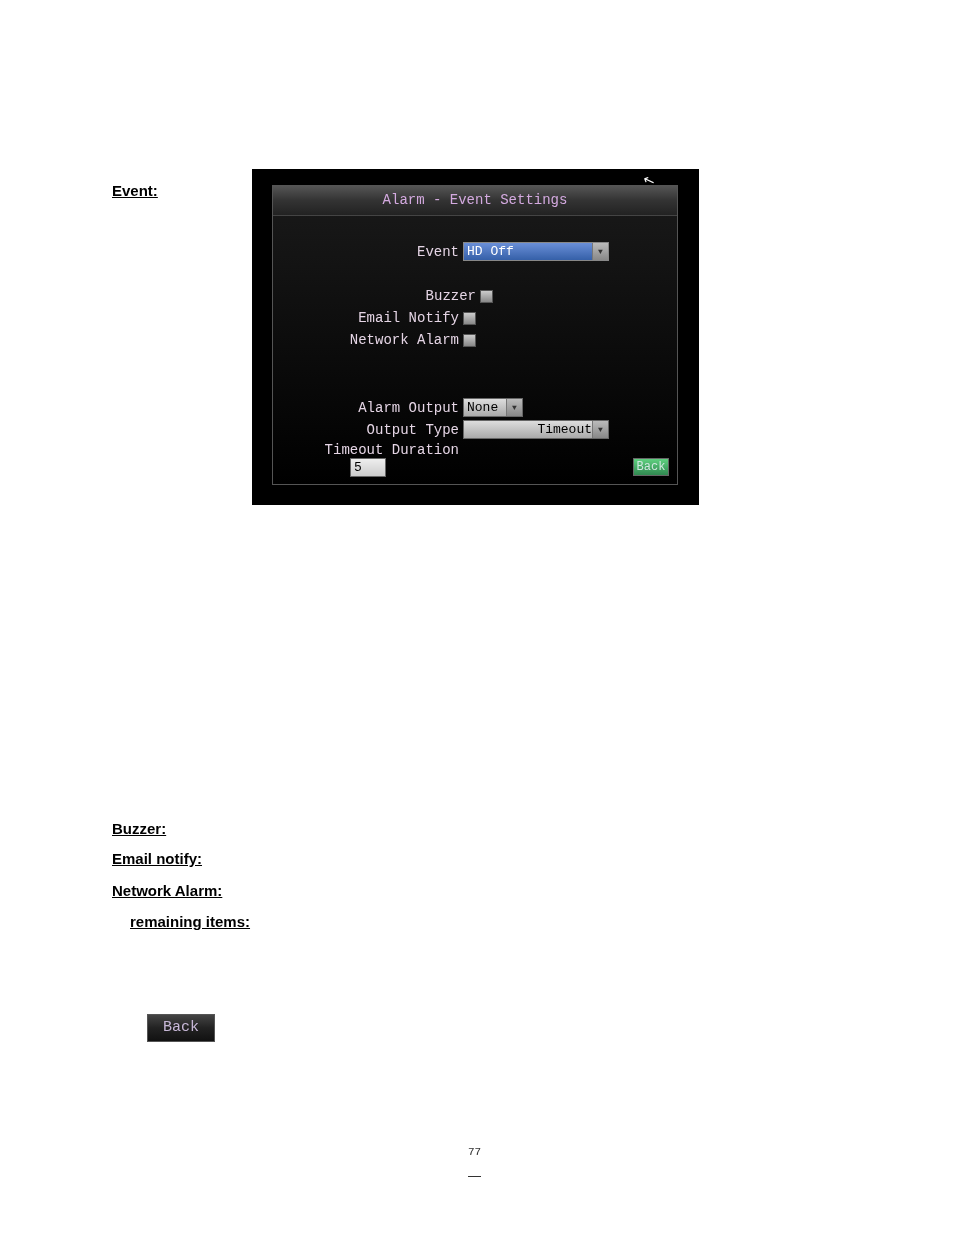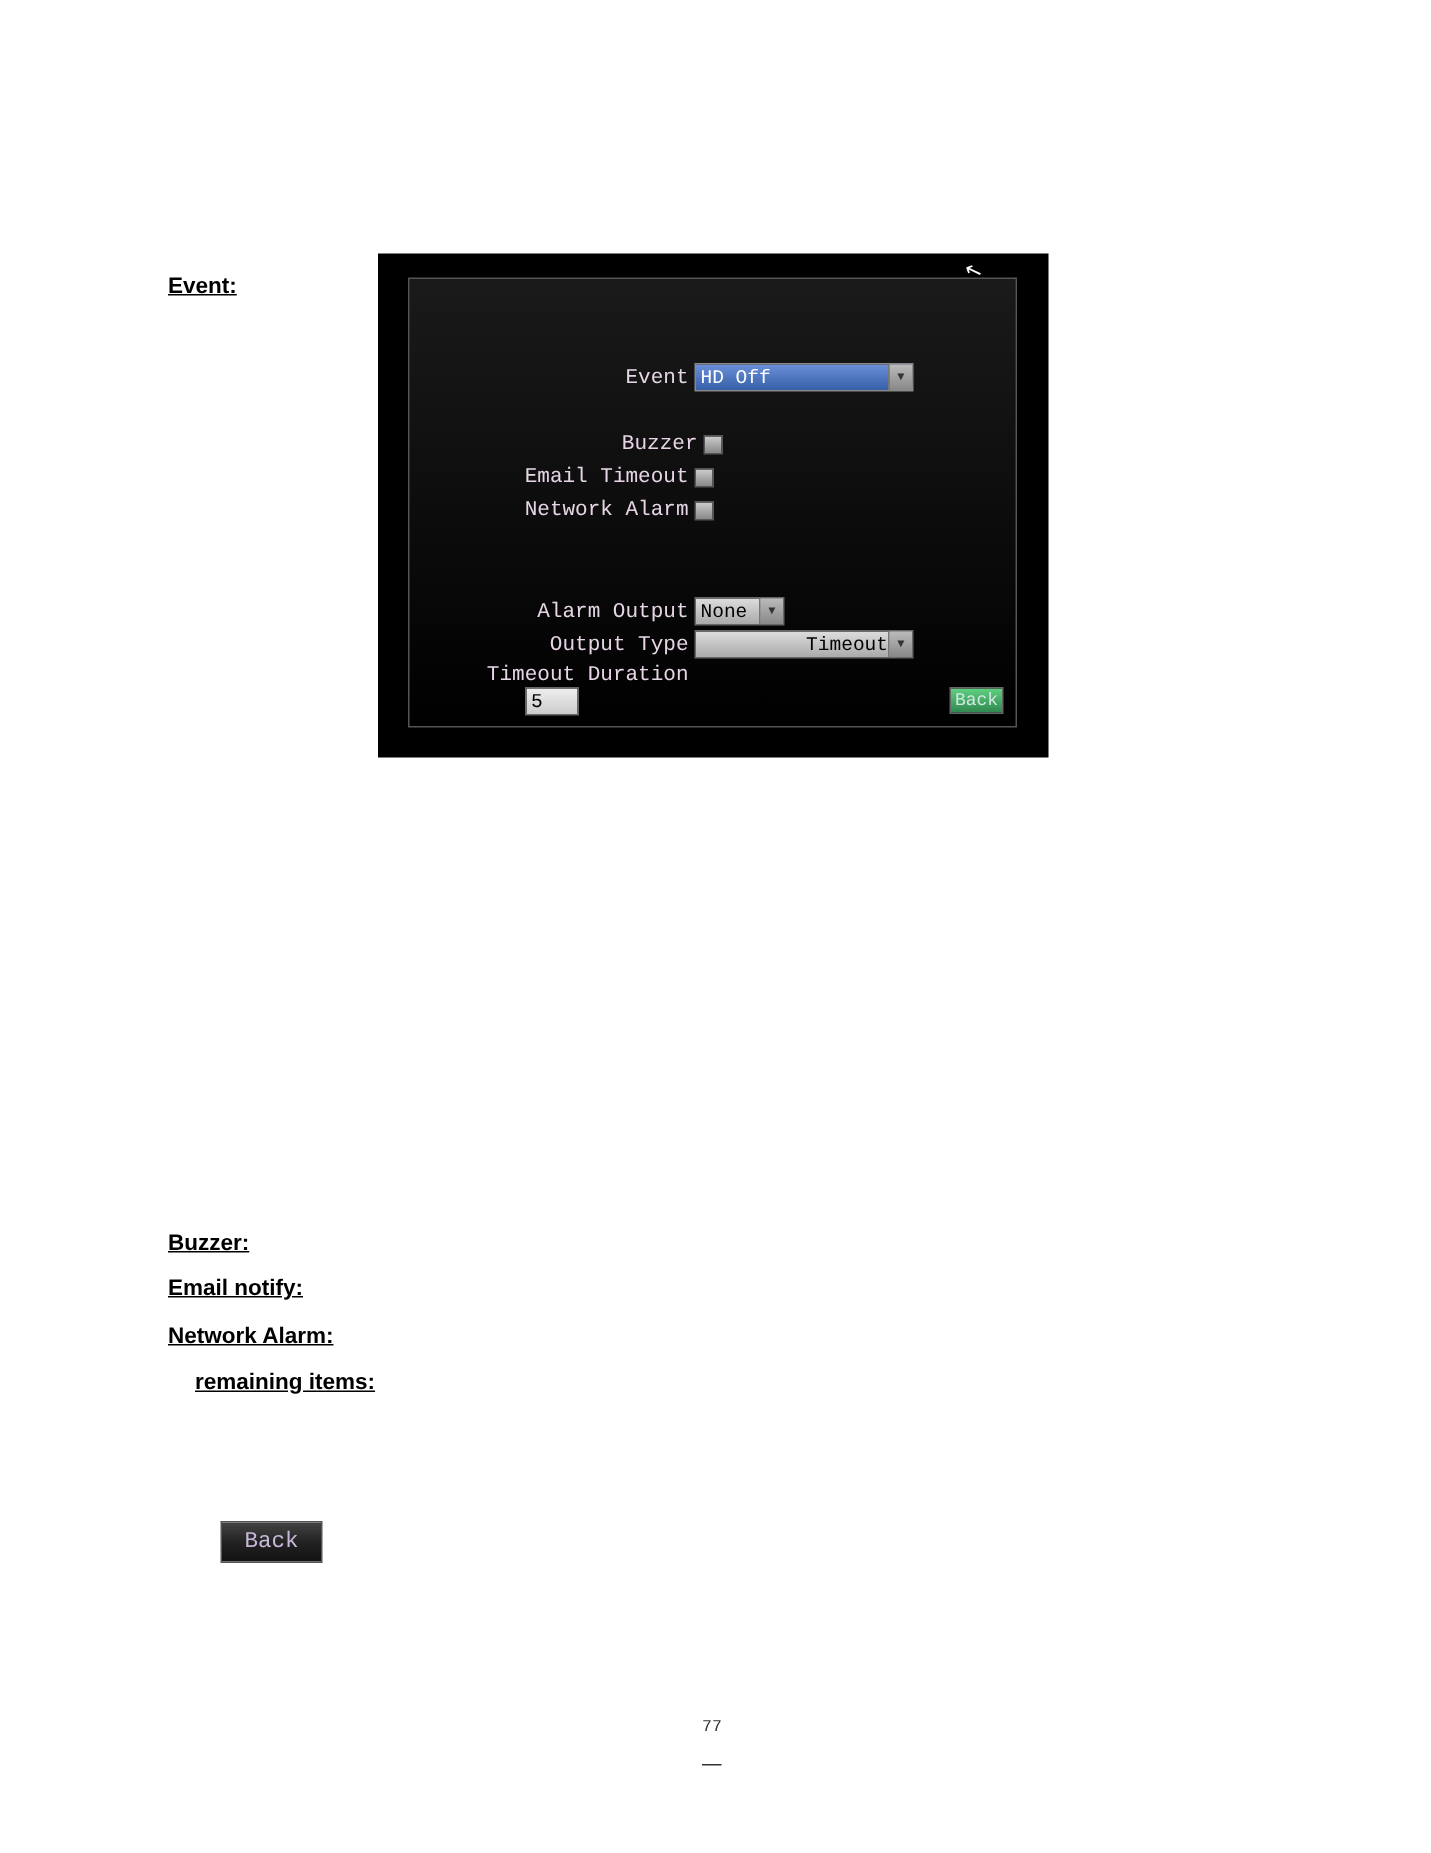--- a/index.html
+++ b/index.html
@@ -183,36 +183,37 @@
   }
 </style>
 </head>
 <body>
 
 <div class="section-heading heading-event">Event:</div>
 
 <div class="screenshot">
   <div class="cursor-arrow">↖</div>
   <div class="dialog">
+    <div class="dialog-titlebar">Alarm - Event Settings</div>
 
     <div class="form-row" style="top:56px; left:0;">
       <div class="form-label">Event</div>
       <div class="select-wide">
         <span>HD Off</span>
         <span class="dropdown-arrow">▼</span>
       </div>
     </div>
 
-    <div class="form-row" style="top:102px; left:6px;">
+    <div class="form-row" style="top:102px; left:17px;">
       <div class="form-label">Buzzer</div>
       <div class="checkbox"></div>
     </div>
 
     <div class="form-row" style="top:124px; left:0;">
-      <div class="form-label">Email Timeout</div>
+      <div class="form-label">Email Notify</div>
       <div class="checkbox"></div>
     </div>
 
     <div class="form-row" style="top:146px; left:0;">
       <div class="form-label">Network Alarm</div>
       <div class="checkbox"></div>
     </div>
 
     <div class="form-row" style="top:212px; left:0;">
       <div class="form-label">Alarm Output</div>

